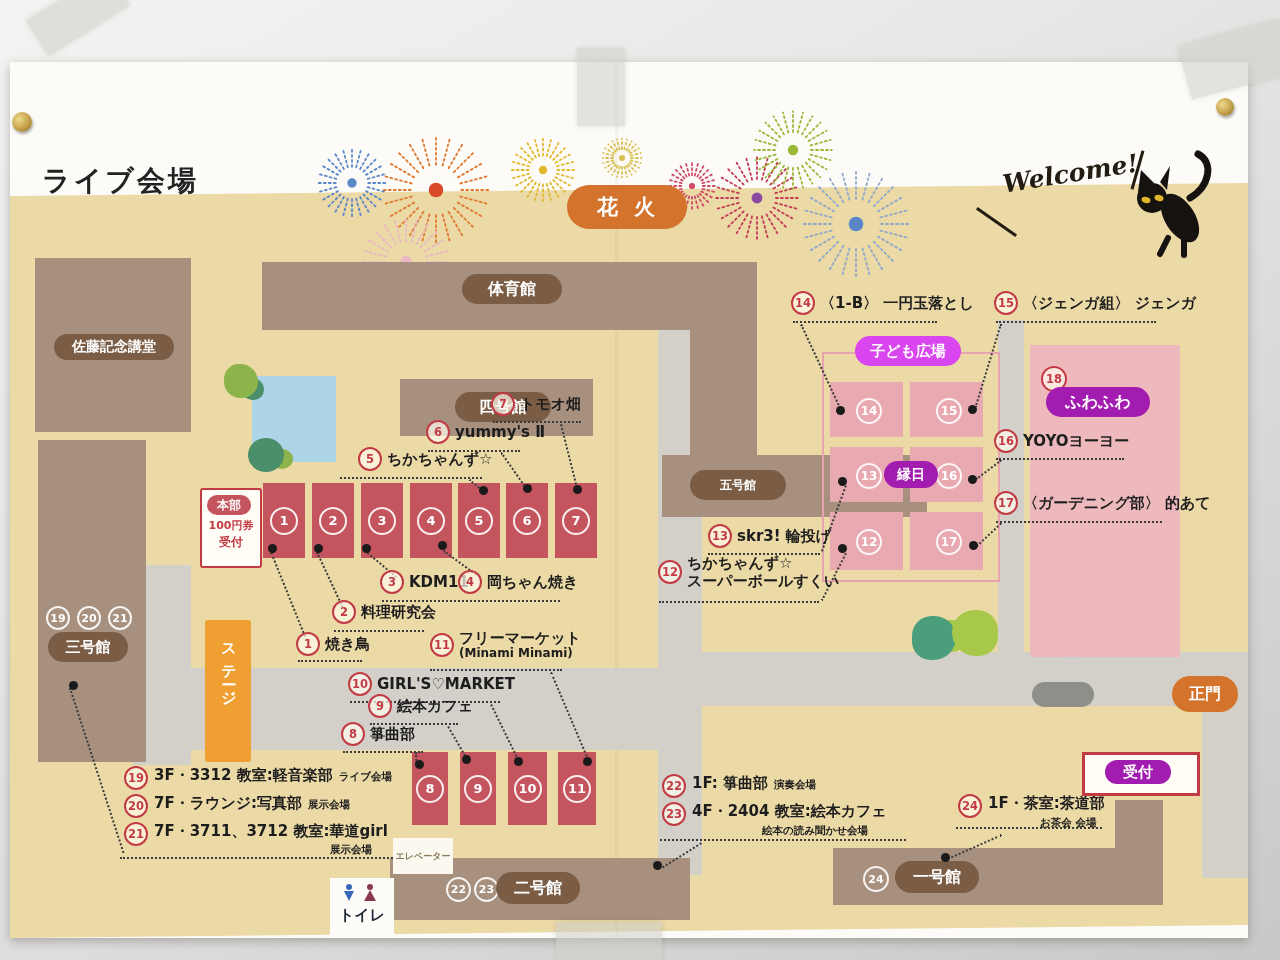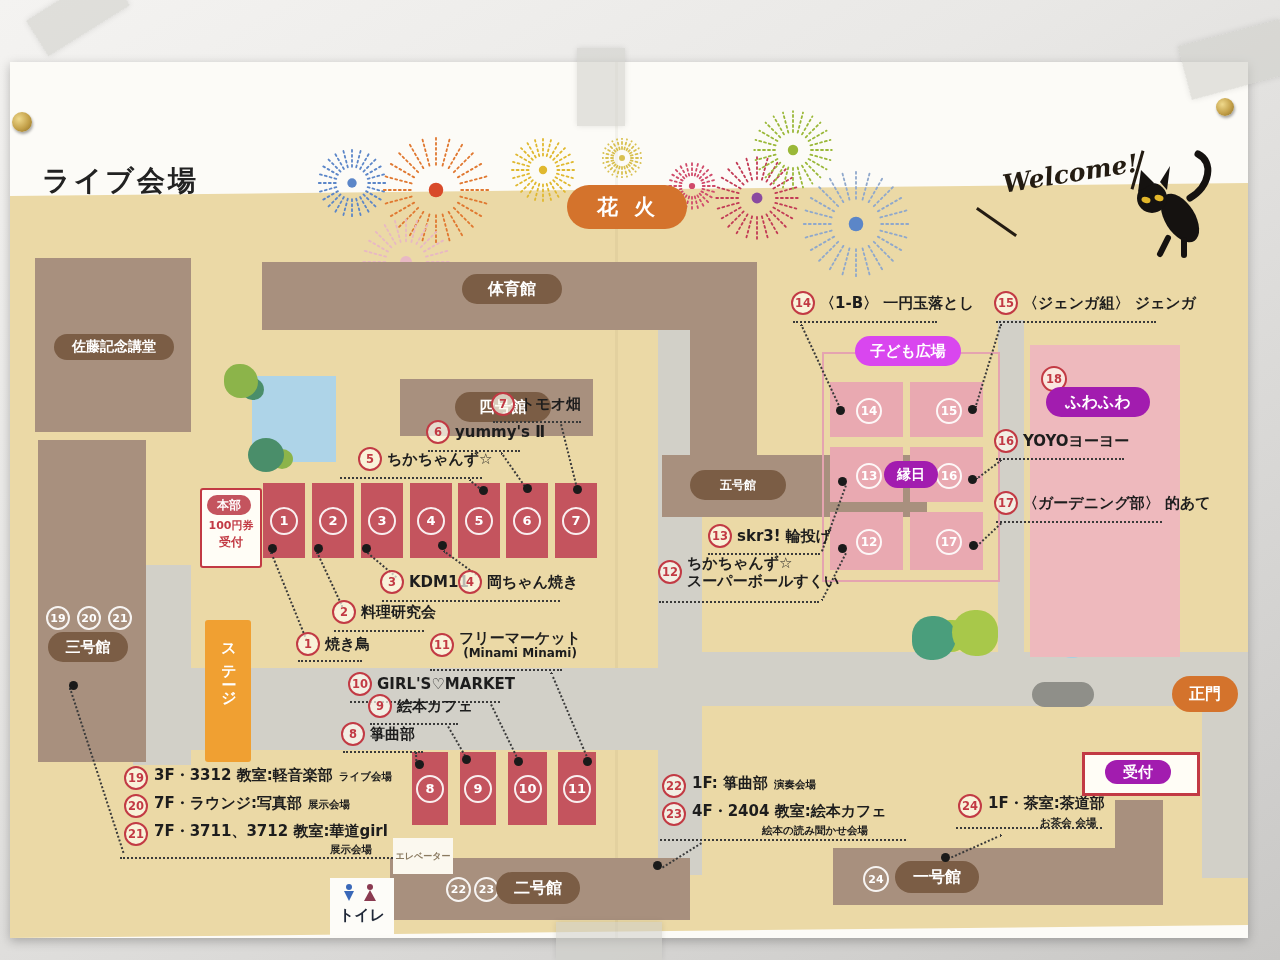--- a/index.html
+++ b/index.html
@@ -530,21 +530,21 @@
 <div class="b lbl" style="left:368px;top:694px;">
     <span class="rnum">9</span>
     <span>絵本カフェ</span>
   </div>
 <div class="b lbl" style="left:348px;top:672px;">
     <span class="rnum">10</span>
     <span>GIRL'S♡MARKET</span>
   </div>
 <div class="b lbl" style="left:430px;top:630px;">
     <span class="rnum">11</span>
-    <span style="display:flex;flex-direction:column;line-height:1.1;text-align:center;">
+    <span style="display:flex;flex-direction:column;line-height:1.1;">
       <span>フリーマーケット</span>
       <span style="font-size:12px;">(Minami Minami)</span>
     </span>
   </div>
 <div class="b lbl" style="left:658px;top:554px;">
     <span class="rnum">12</span>
     <span style="display:flex;flex-direction:column;line-height:1.2;">
       <span>ちかちゃんず☆</span>
       <span>スーパーボールすくい</span>
     </span>

